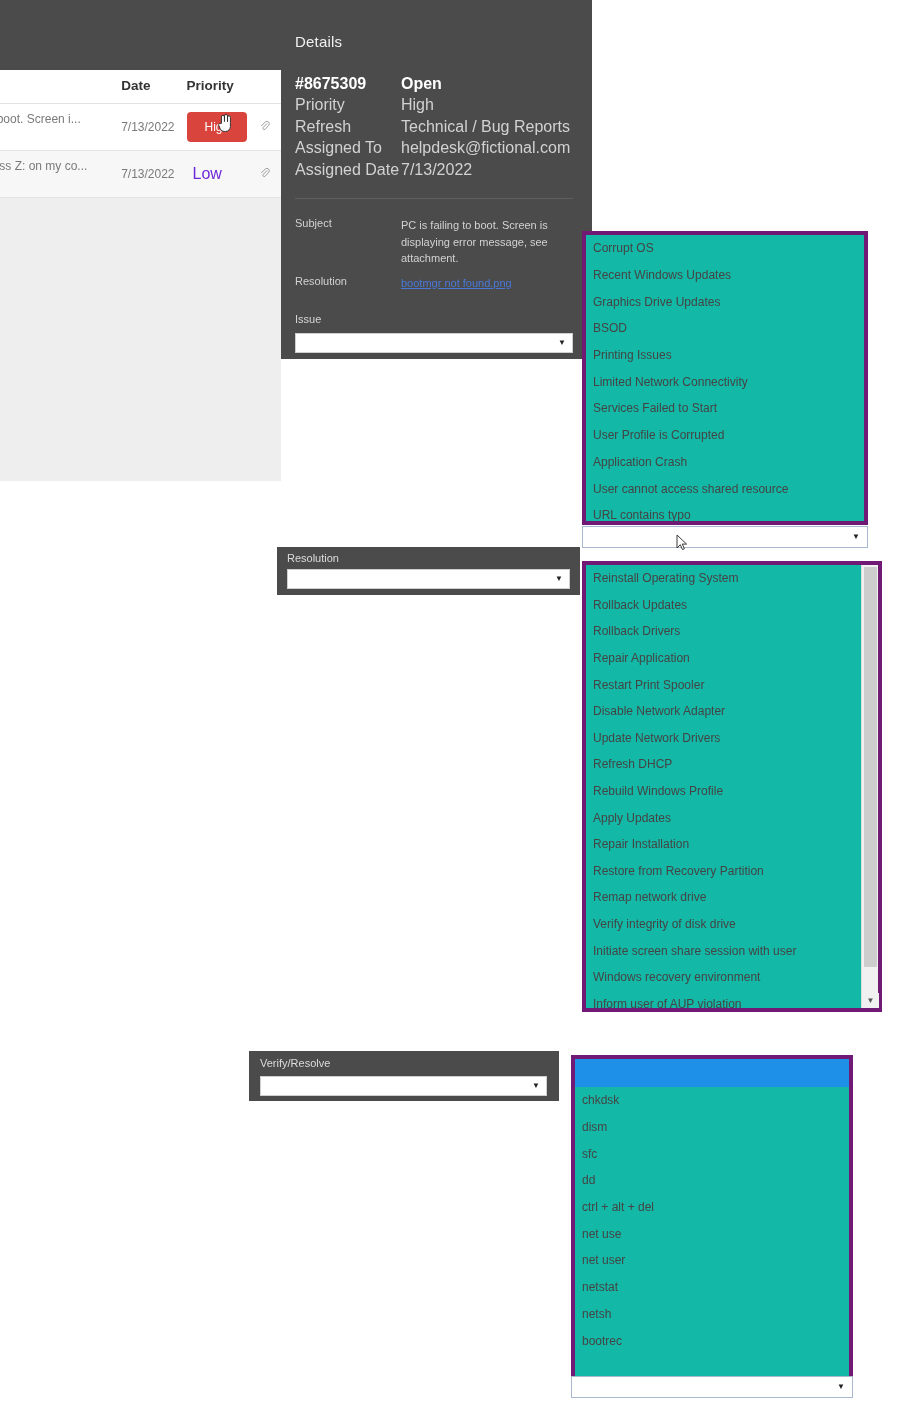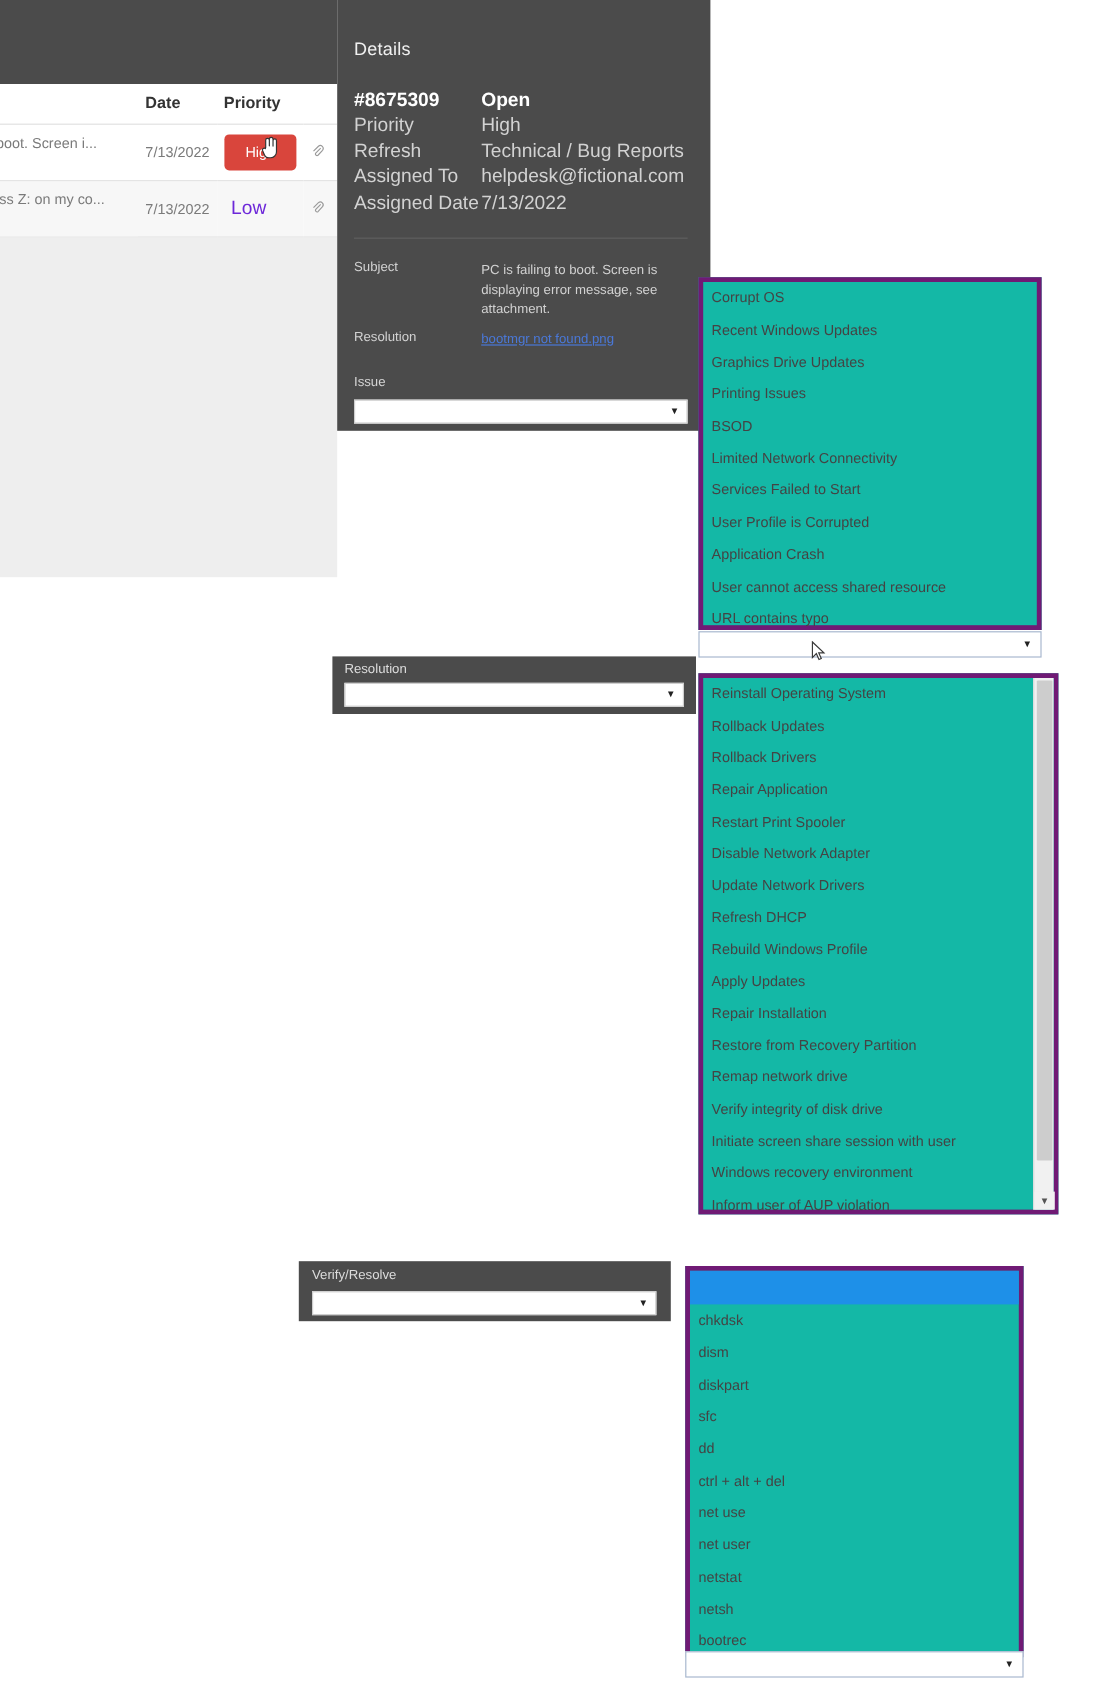--- a/index.html
+++ b/index.html
@@ -273,22 +273,22 @@
     <div class="issue-label">Issue</div>
     <div class="fake-select" id="issue-select">
       <span class="caret">▼</span>
     </div>
   </div>
 
   <div class="dropdown-pop" id="issue-popup">
     <div class="opt">Corrupt OS</div>
     <div class="opt">Recent Windows Updates</div>
     <div class="opt">Graphics Drive Updates</div>
+    <div class="opt">BSOD</div>
     <div class="opt">Printing Issues</div>
-    <div class="opt">BSOD</div>
     <div class="opt">Limited Network Connectivity</div>
     <div class="opt">Services Failed to Start</div>
     <div class="opt">User Profile is Corrupted</div>
     <div class="opt">Application Crash</div>
     <div class="opt">User cannot access shared resource</div>
     <div class="opt">URL contains typo</div>
   </div>
   <div class="closed-select-shadow" id="issue-closed">
     <span class="caret">▼</span>
   </div>
@@ -333,21 +333,20 @@
     <div class="panel-label">Verify/Resolve</div>
     <div class="fake-select" id="verify-select">
       <span class="caret">▼</span>
     </div>
   </div>
 
   <div class="dropdown-pop" id="verify-popup">
     <div class="opt sel"></div>
     <div class="opt">chkdsk</div>
     <div class="opt">dism</div>
-    <div class="opt">diskpart</div>
     <div class="opt">sfc</div>
     <div class="opt">dd</div>
     <div class="opt">ctrl + alt + del</div>
     <div class="opt">net use</div>
     <div class="opt">net user</div>
     <div class="opt">netstat</div>
     <div class="opt">netsh</div>
     <div class="opt">bootrec</div>
   </div>
   <div class="closed-select-shadow" id="verify-closed">

